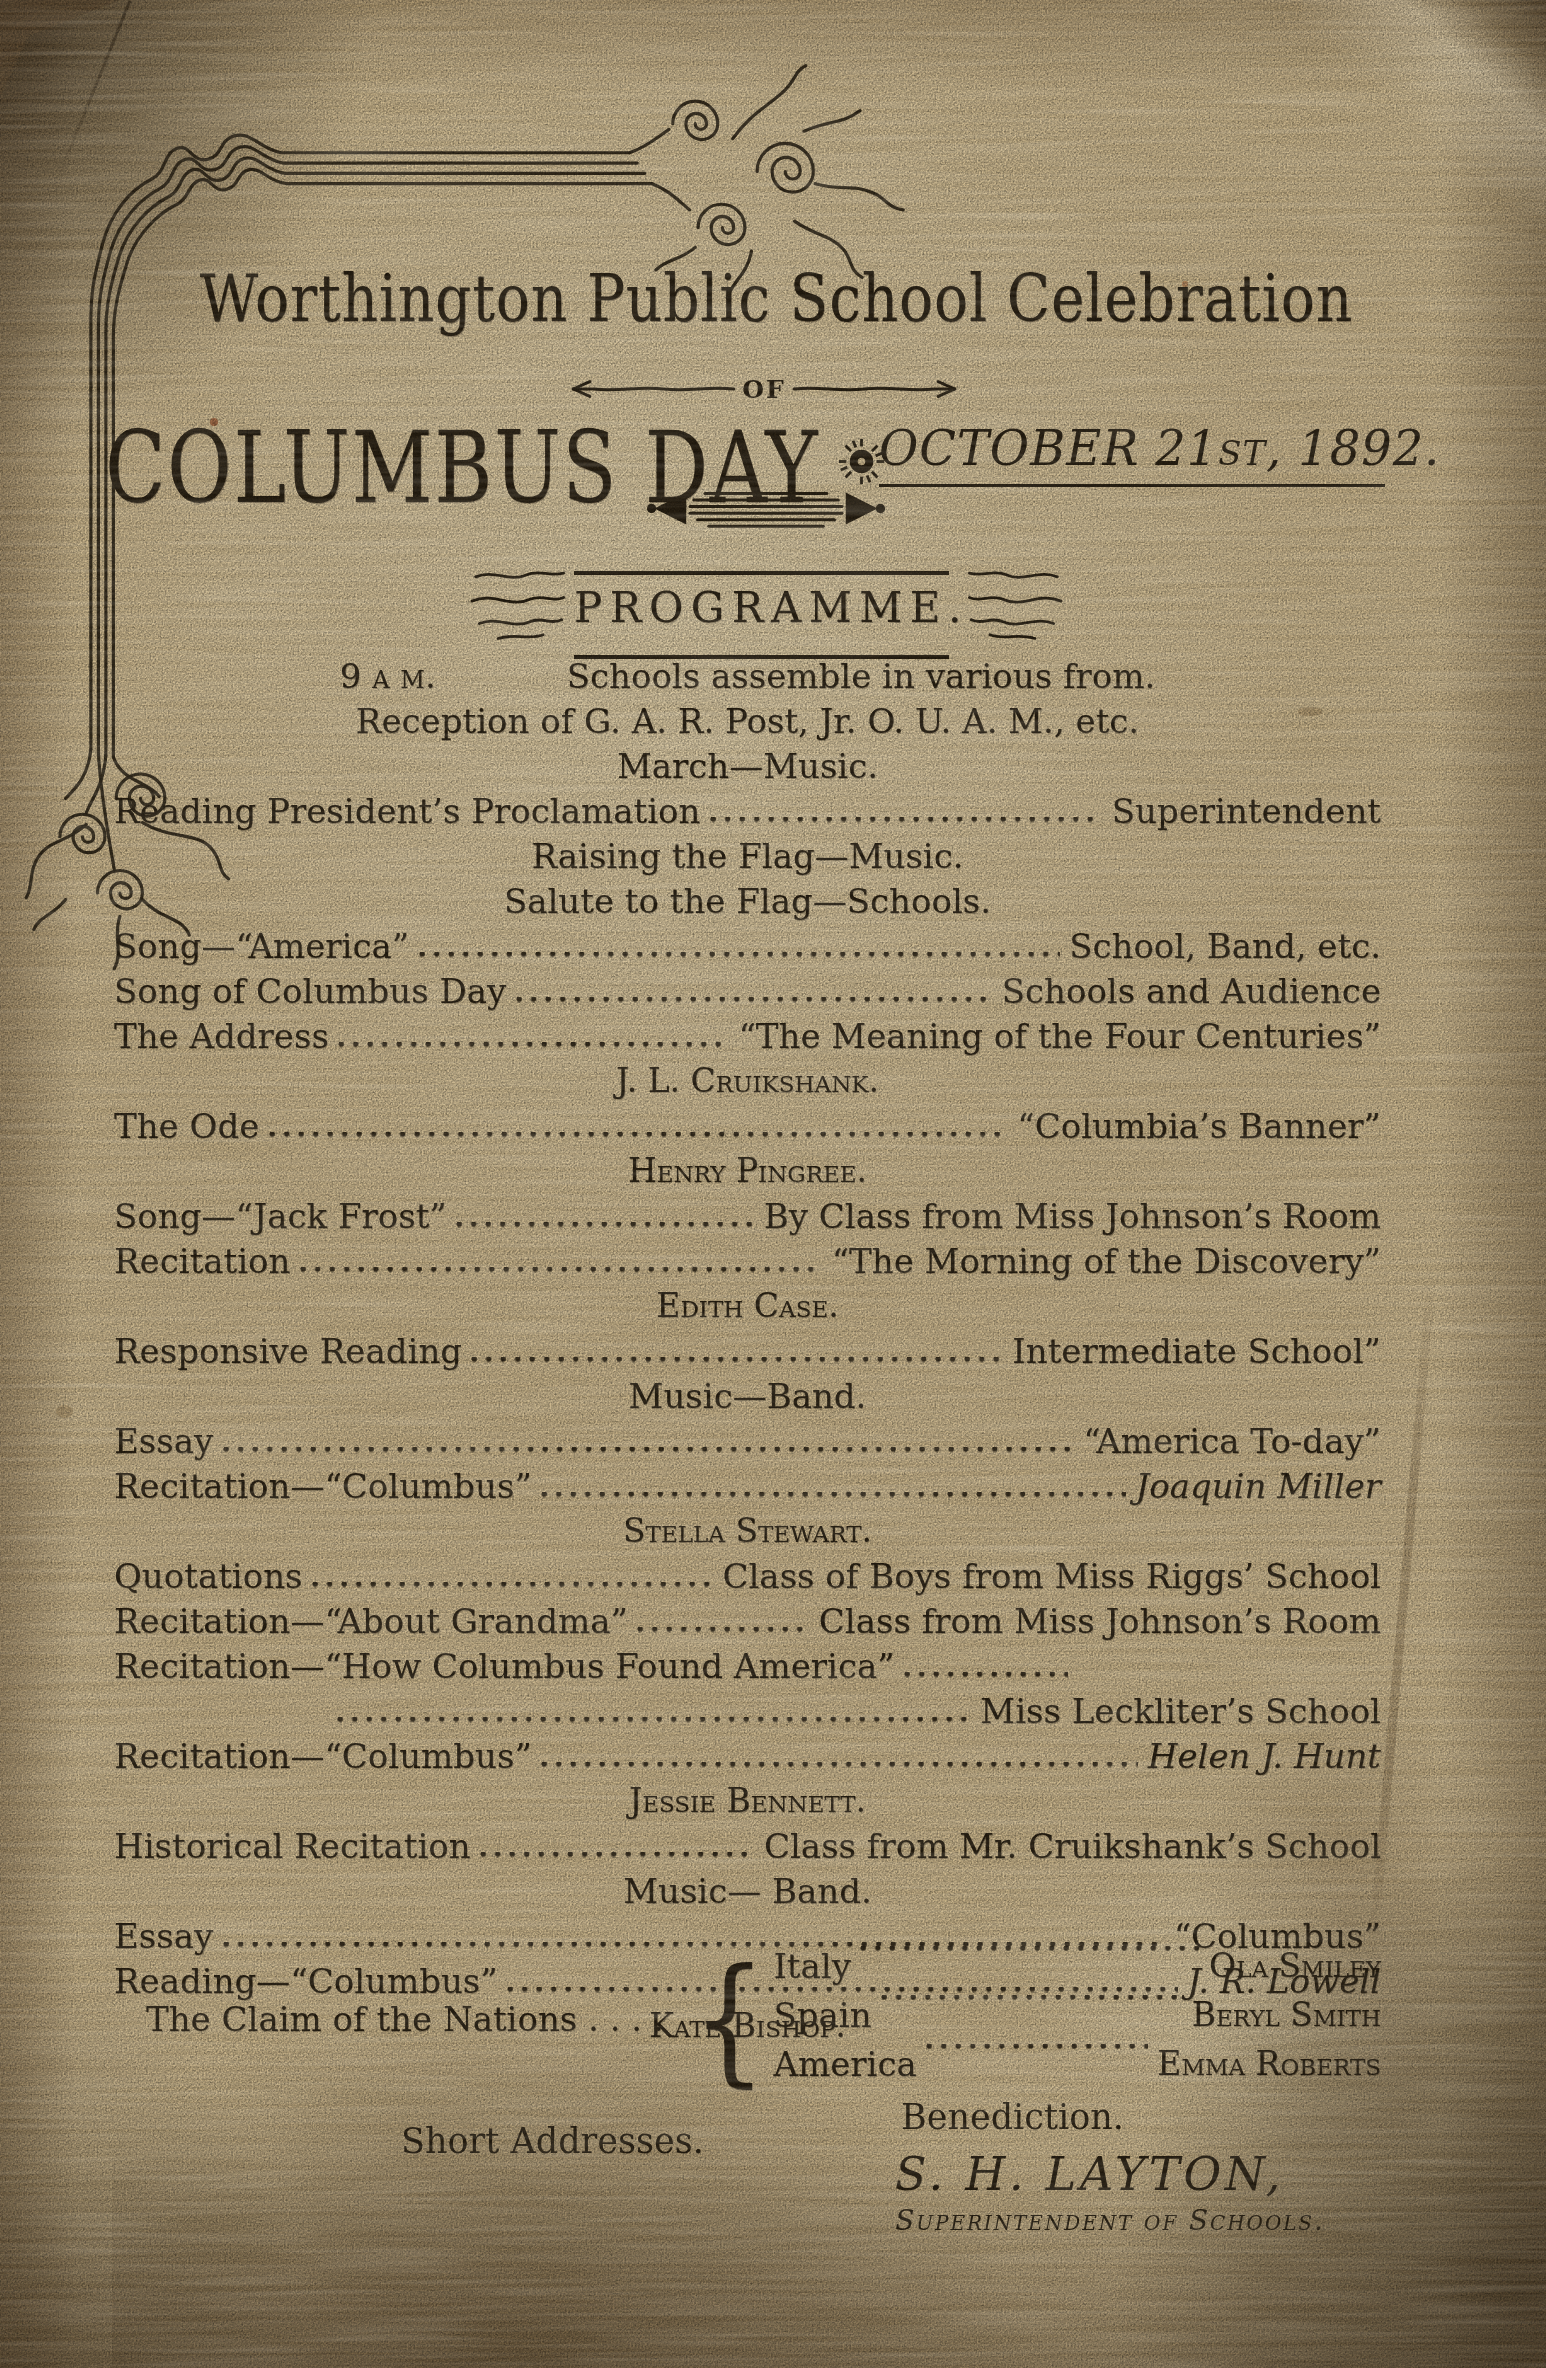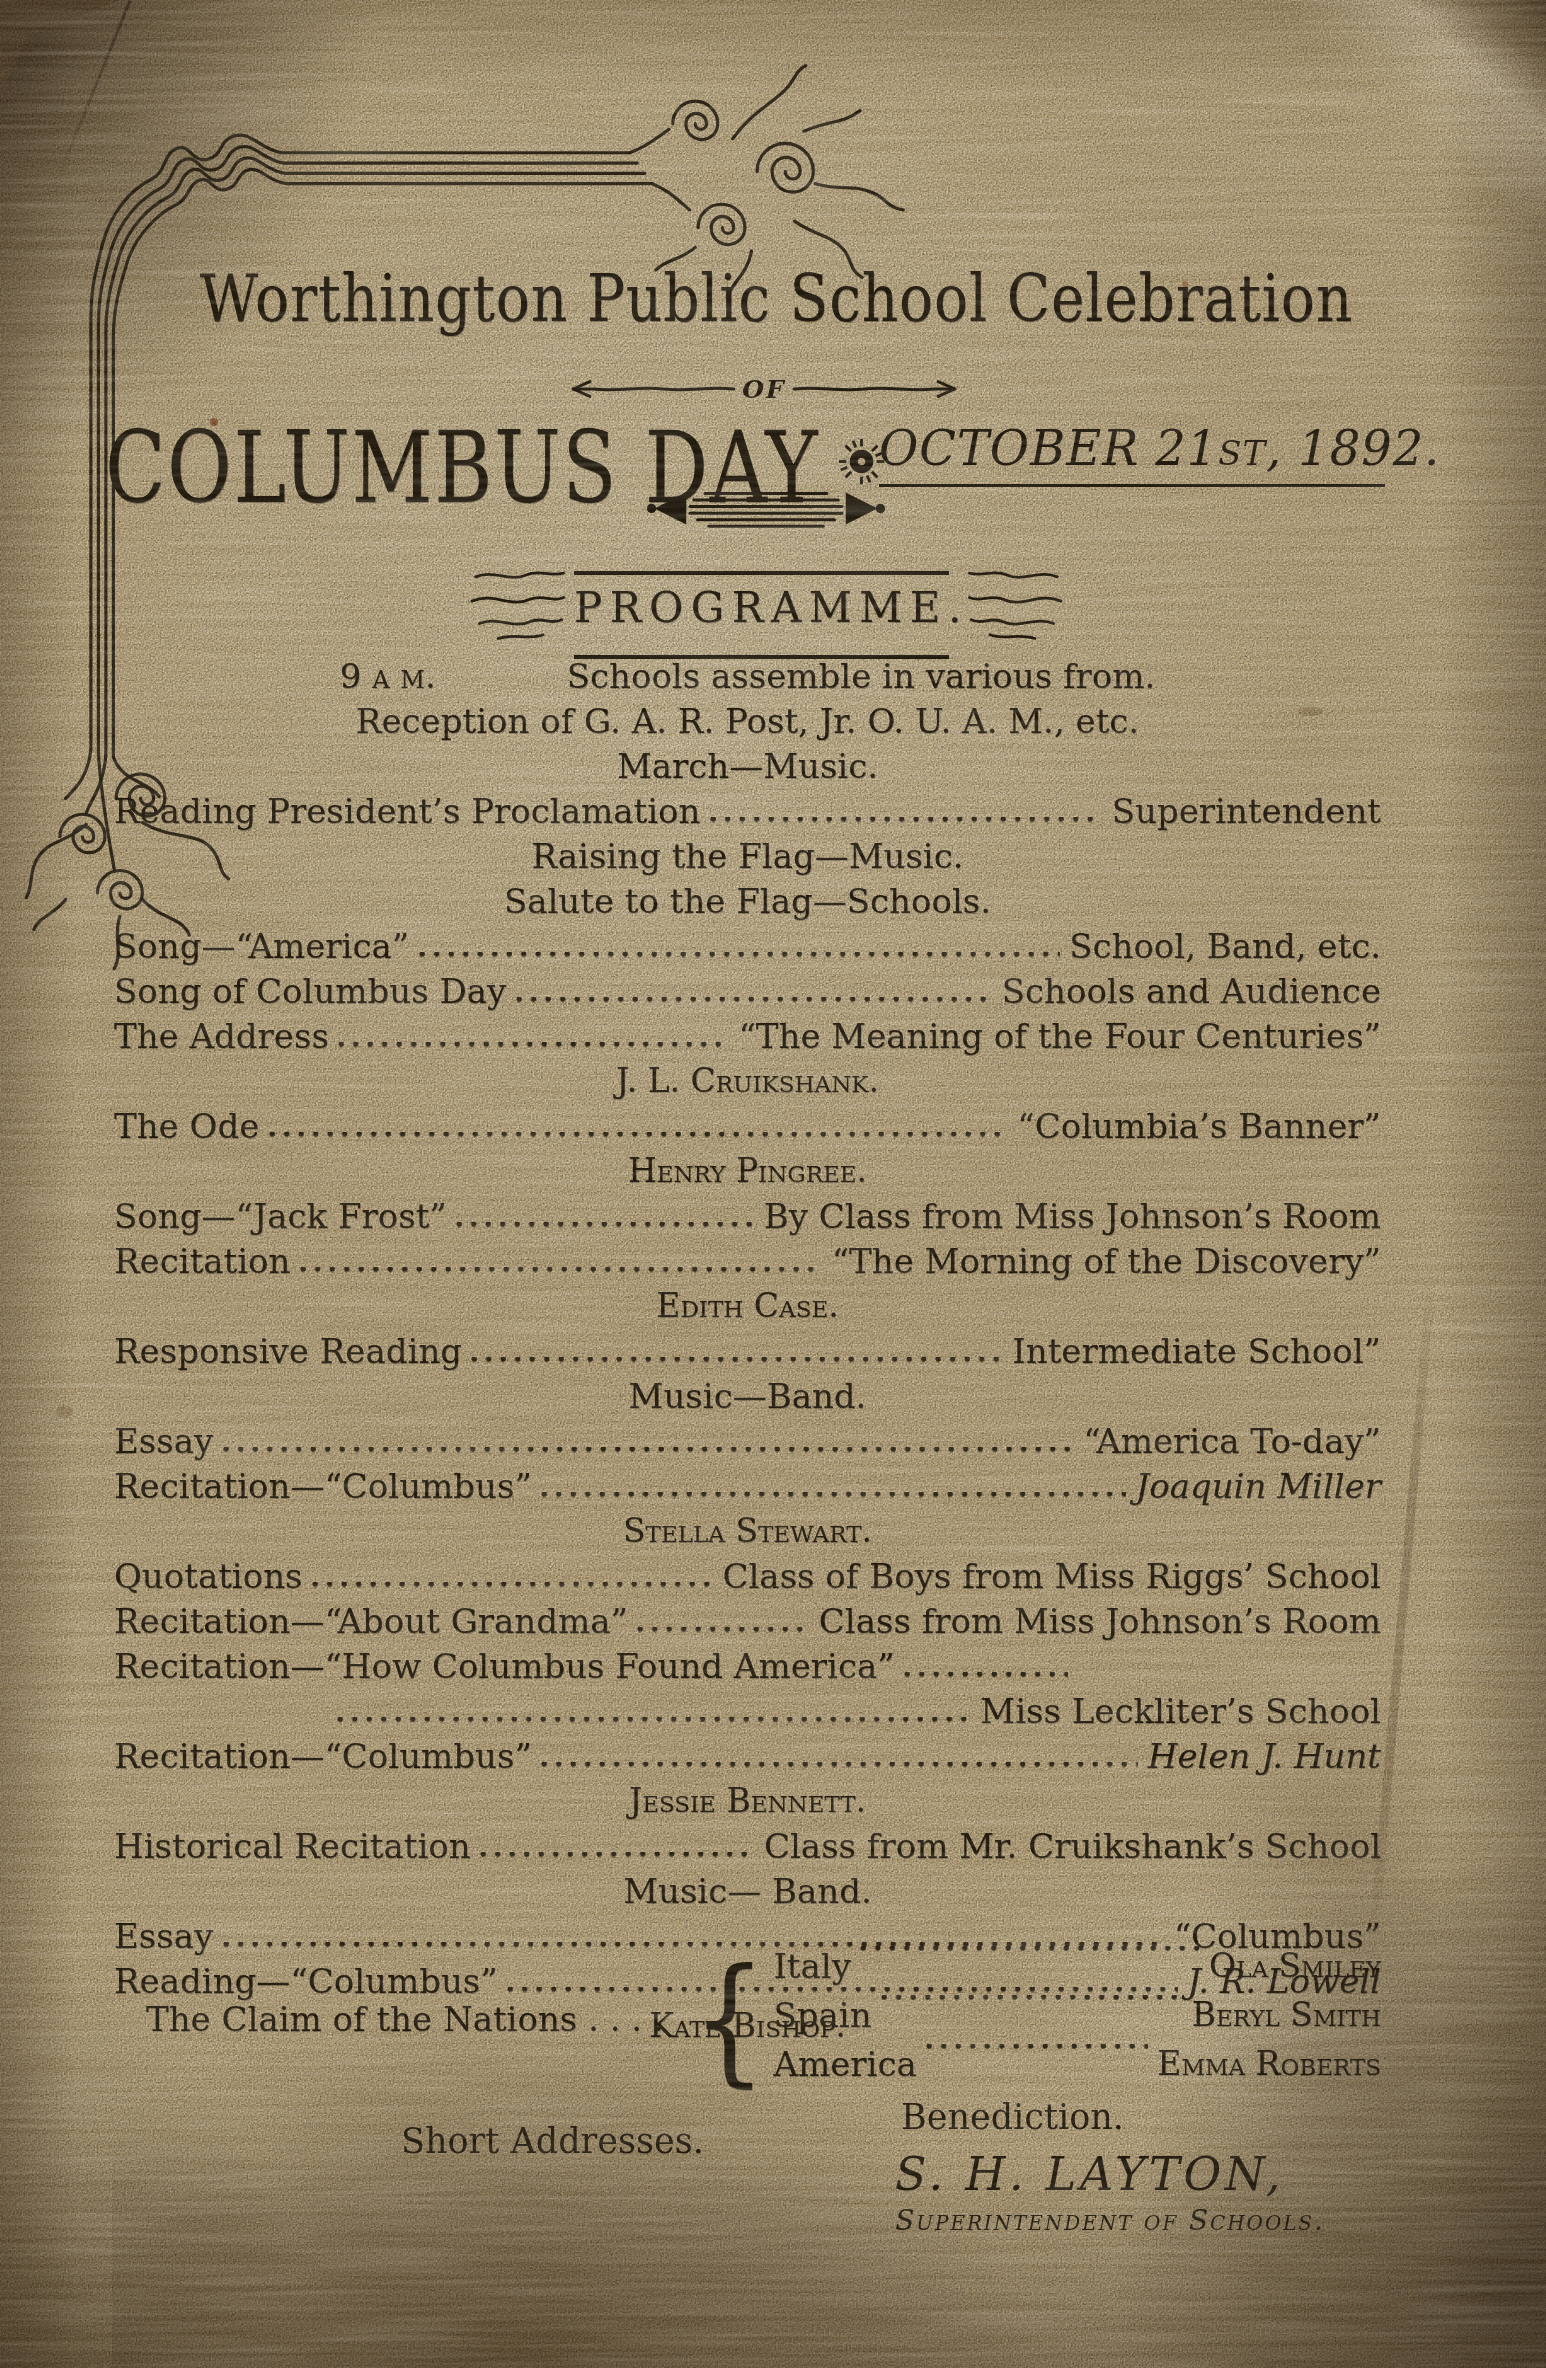--- a/index.html
+++ b/index.html
@@ -79,21 +79,21 @@
   
   .hdr-school{
     position:absolute;left:108px;top:260px;width:1312px;
     text-align:center;font-size:66px;letter-spacing:0.9px;
     transform:scaleX(.86);transform-origin:center;
     white-space:nowrap;
     text-shadow:0.6px 0.8px 0.7px rgba(40,30,18,.35);
   }
   .of-row{
     position:absolute;left:539px;top:373px;width:450px;height:32px;
-    display:flex;align-items:center;justify-content:center;gap:5.6px;font-style:italic;
+    display:flex;align-items:center;justify-content:center;gap:5.6px;
   }
   .of-row .of-label{font-size:25px;font-weight:bold;letter-spacing:1.9px;}
   .main-title{
     position:absolute;left:105px;top:410px;
     font-size:99px;letter-spacing:1.9px;white-space:nowrap;
     transform:scaleX(.80);transform-origin:left;
     text-shadow:0.7px 0.9px 0.7px rgba(40,30,18,.35);
   }
   .title-star{position:absolute;left:837px;top:437px;}
   .date-block{

